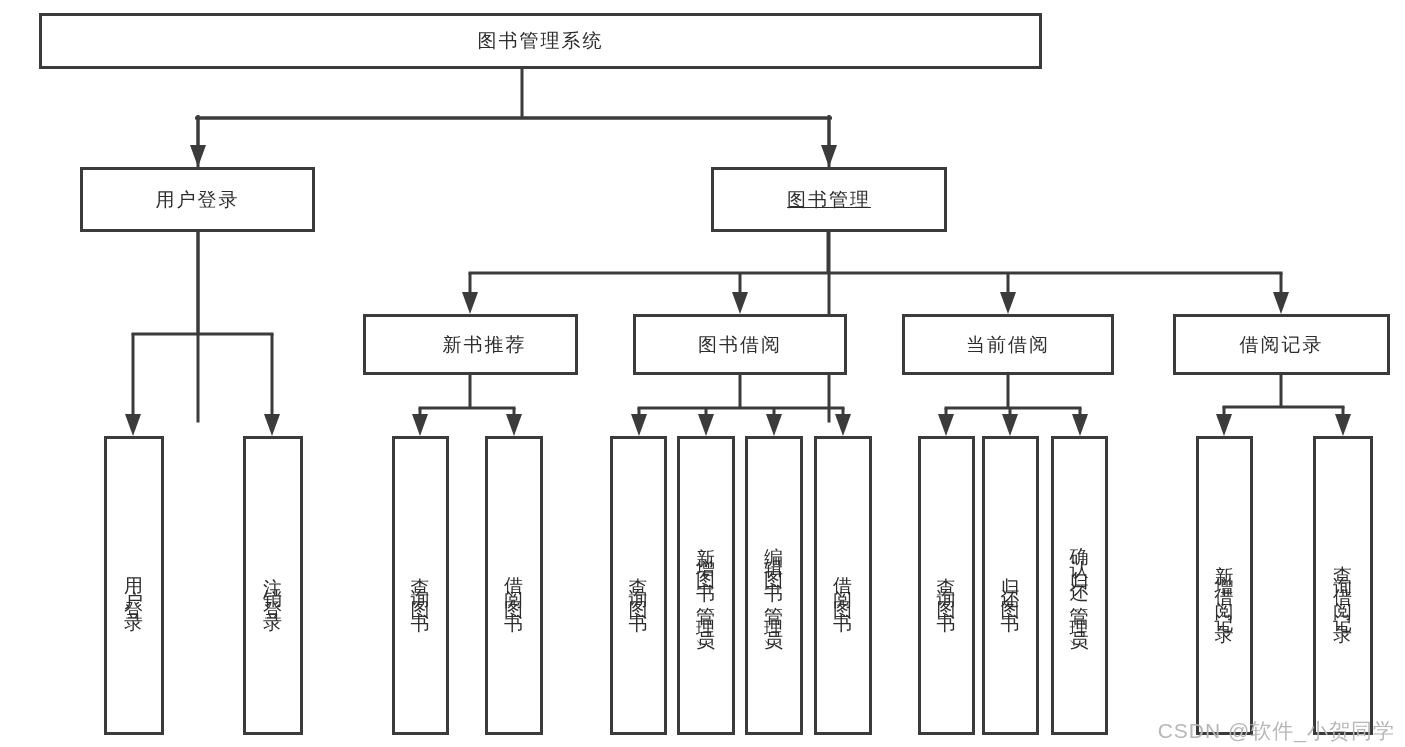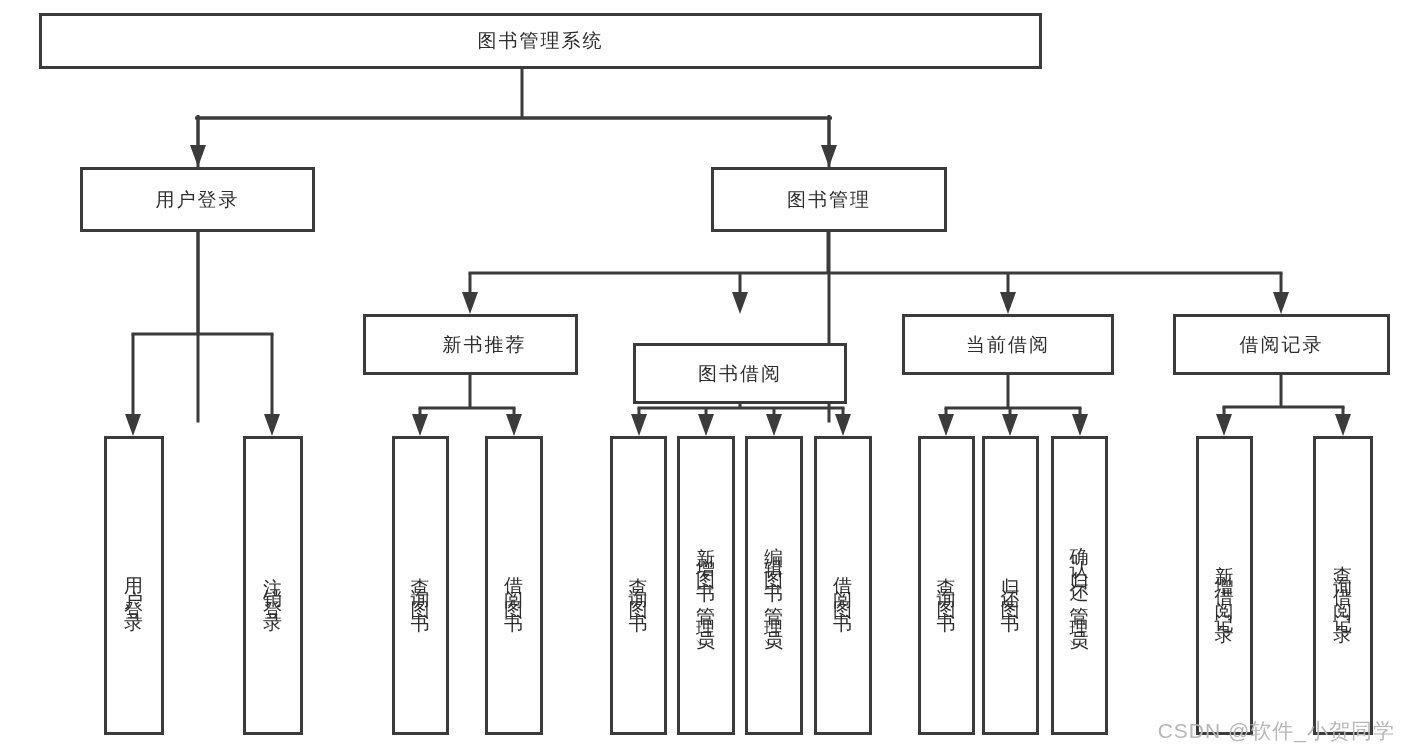--- a/index.html
+++ b/index.html
@@ -18,24 +18,24 @@
     font-size:19px; letter-spacing:2px; z-index:2;
   }
   .leaf span {
     writing-mode:vertical-rl; text-orientation:mixed;
     letter-spacing:12px; line-height:1; white-space:nowrap;
   }
   
   .n-root  { left:21px;  top:13px;  width:1003px; height:56px;margin-left:18px; }
   
   .n-b0    { left:80px;  top:167px; width:235px;  height:65px; }
-  .n-b1    { left:711px; top:167px; width:236px;  height:65px; }
+  .n-b1    { left:711px; top:167px; width:236px;  height:65px;text-decoration:underline; }
   
   .n-m0    { left:363px; top:314px; width:215px;  height:61px;padding-left:28px; }
-  .n-m1    { left:633px; top:314px; width:214px;  height:61px;margin-top:29px; }
+  .n-m1    { left:633px; top:314px; width:214px;  height:61px; }
   .n-m2    { left:902px; top:314px; width:212px;  height:61px; }
   .n-m3    { left:1173px;top:314px; width:217px;  height:61px; }
   
   .leaf    { top:436px; height:299px; }
   .n-l0  { left:104px;  width:60px; }
   .n-l1  { left:243px;  width:60px; }
   .n-l2  { left:392px;  width:57px; }
   .n-l3  { left:485px;  width:58px; }
   .n-l4  { left:610px;  width:57px; }
   .n-l5  { left:677px;  width:58px; }

